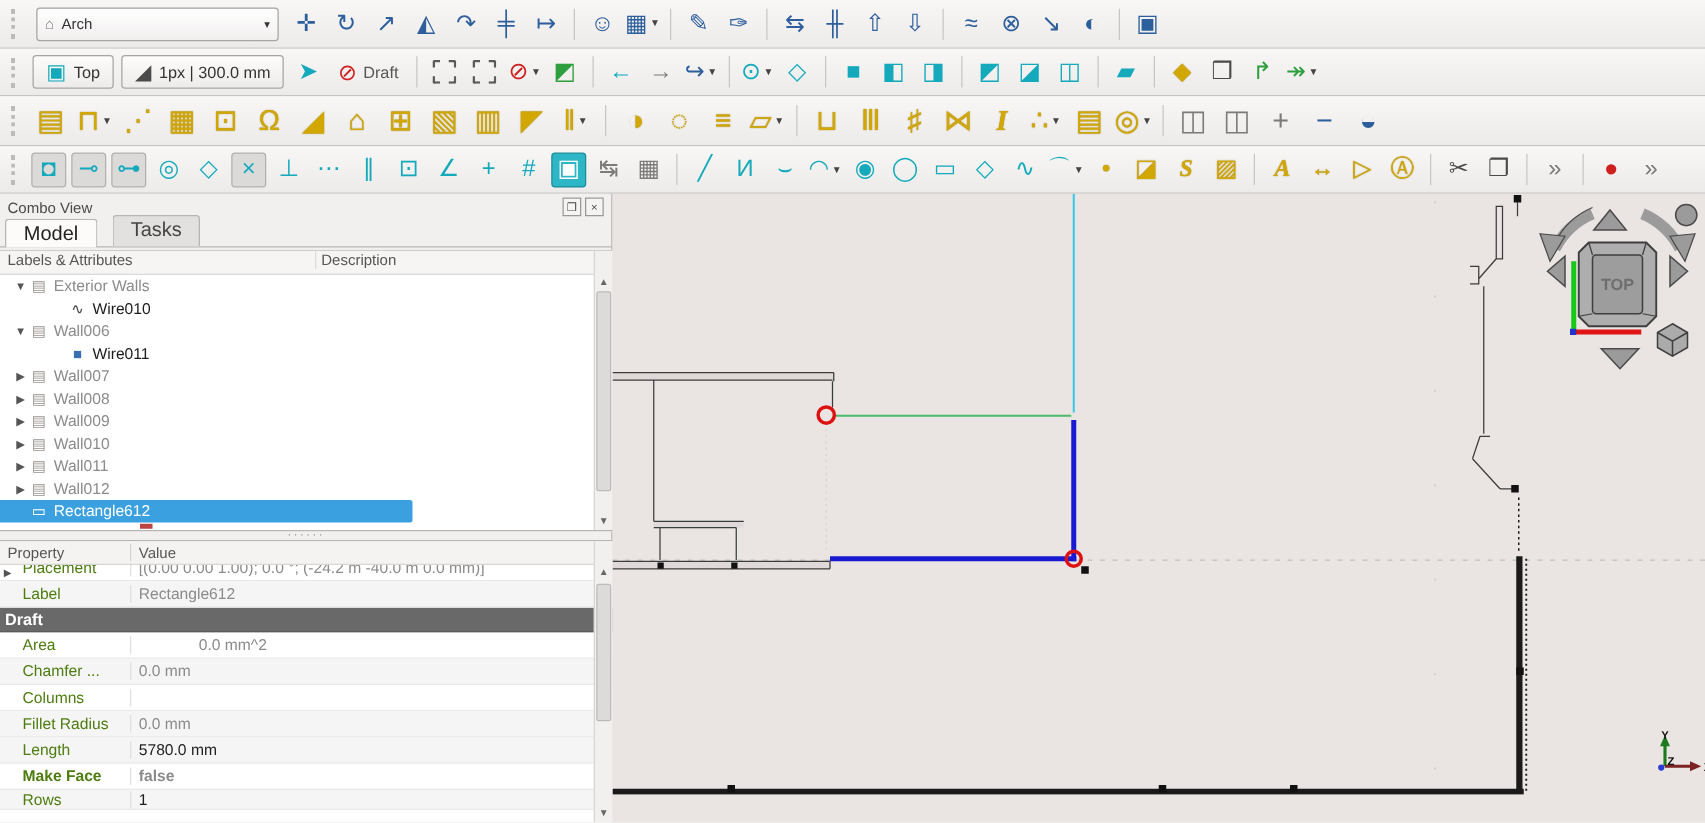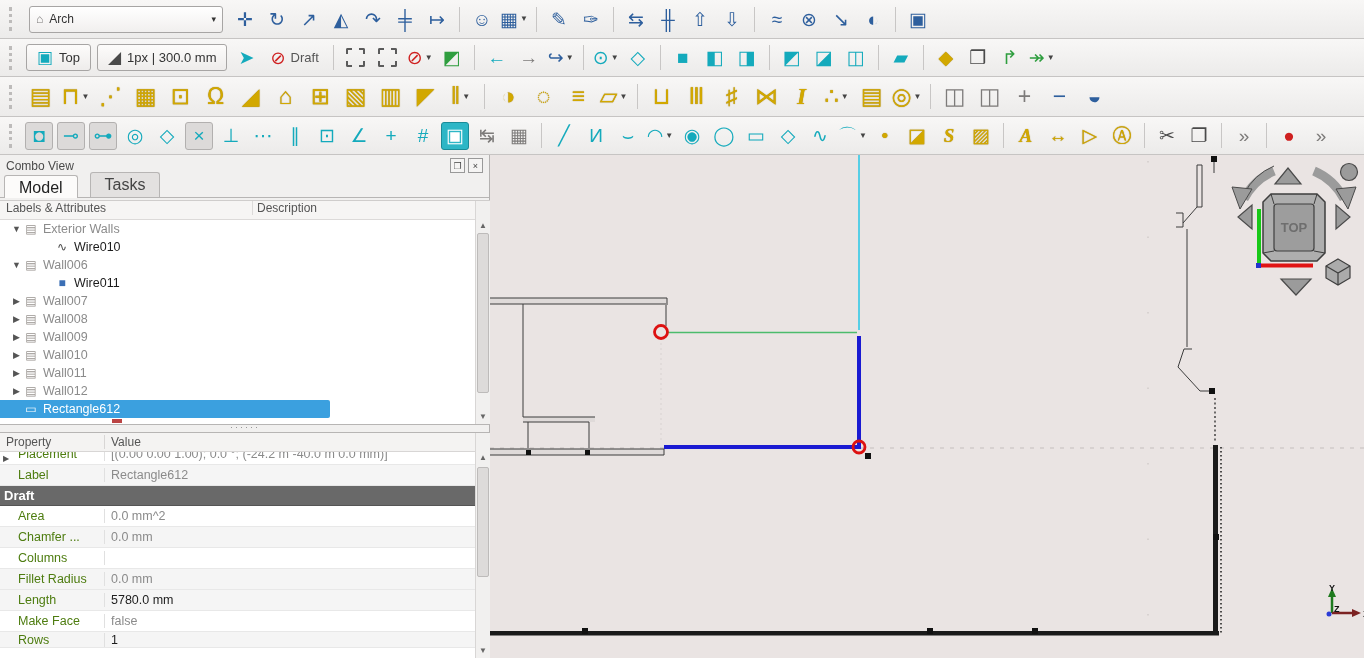--- a/index.html
+++ b/index.html
@@ -564,41 +564,41 @@
         <div class="prow clip" style="position: relative;">
           <span class="pexp">▶</span>
           <span class="pname">Placement</span>
           <span class="pval dim">[(0.00 0.00 1.00); 0.0 °; (-24.2 m -40.0 m 0.0 mm)]</span>
         </div>
         <div class="prow alt" style="position: relative;">
           <span class="pname">Label</span>
           <span class="pval dim">Rectangle612</span>
         </div>
         <div class="psec">Draft</div>
-        <div class="prow" style="position: relative;">
+        <div class="prow" style="position: relative; gap: 48px;">
           <span class="pname">Area</span>
           <span class="pval dim">0.0 mm^2</span>
         </div>
         <div class="prow alt" style="position: relative;">
           <span class="pname">Chamfer ...</span>
           <span class="pval dim">0.0 mm</span>
         </div>
         <div class="prow" style="position: relative; justify-content: space-between;">
           <span class="pname">Columns</span>
           <span class="pval">1</span>
         </div>
         <div class="prow alt" style="position: relative;">
           <span class="pname">Fillet Radius</span>
           <span class="pval dim">0.0 mm</span>
         </div>
         <div class="prow alt" style="position: relative;">
           <span class="pname">Length</span>
           <span class="pval">5780.0 mm</span>
         </div>
-        <div class="prow" style="position: relative;">
+        <div class="prow" style="position: relative; font-weight: bold;">
           <span class="pname">Make Face</span>
           <span class="pval dim">false</span>
         </div>
         <div class="prow alt clipb" style="position: relative;">
           <span class="pname">Rows</span>
           <span class="pval">1</span>
         </div>
       </div>
     <div class="vscroll">
       <div class="arr" style="top:18px">▲</div>

